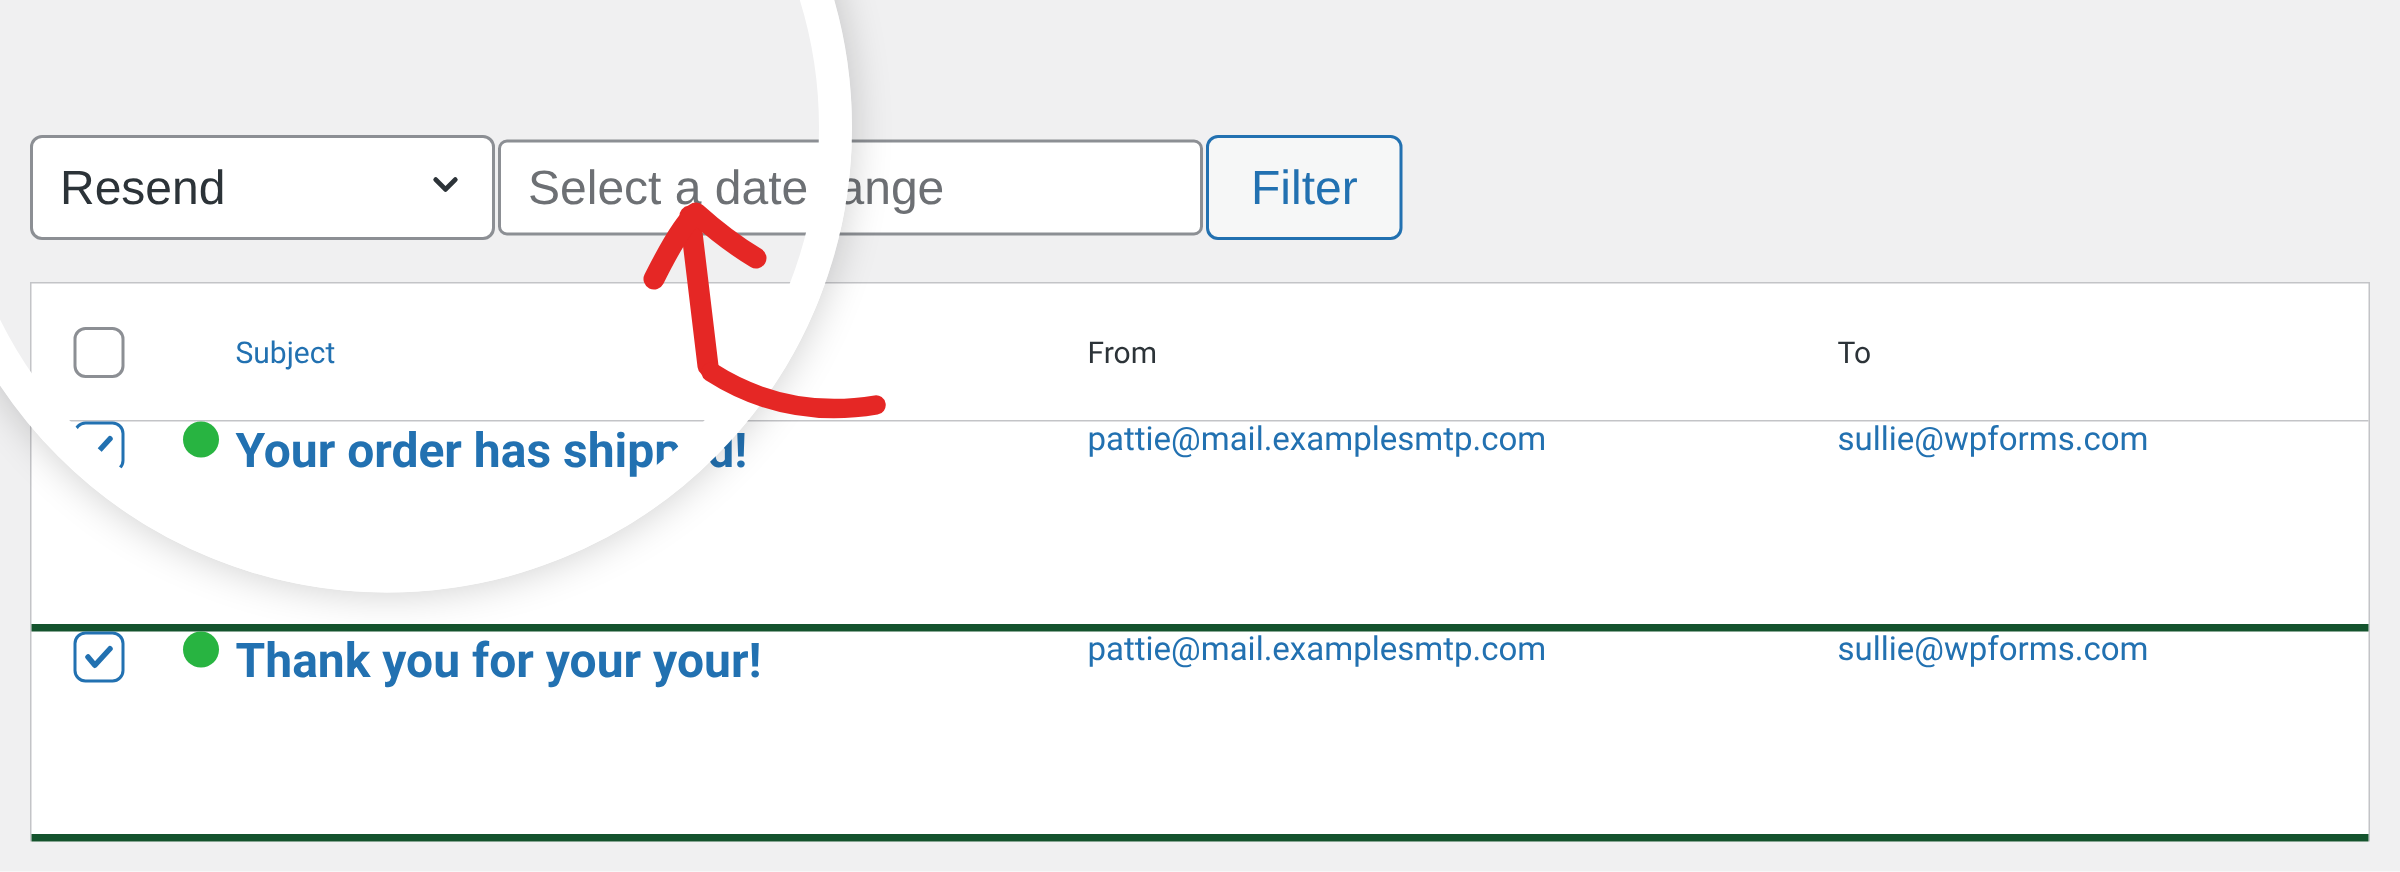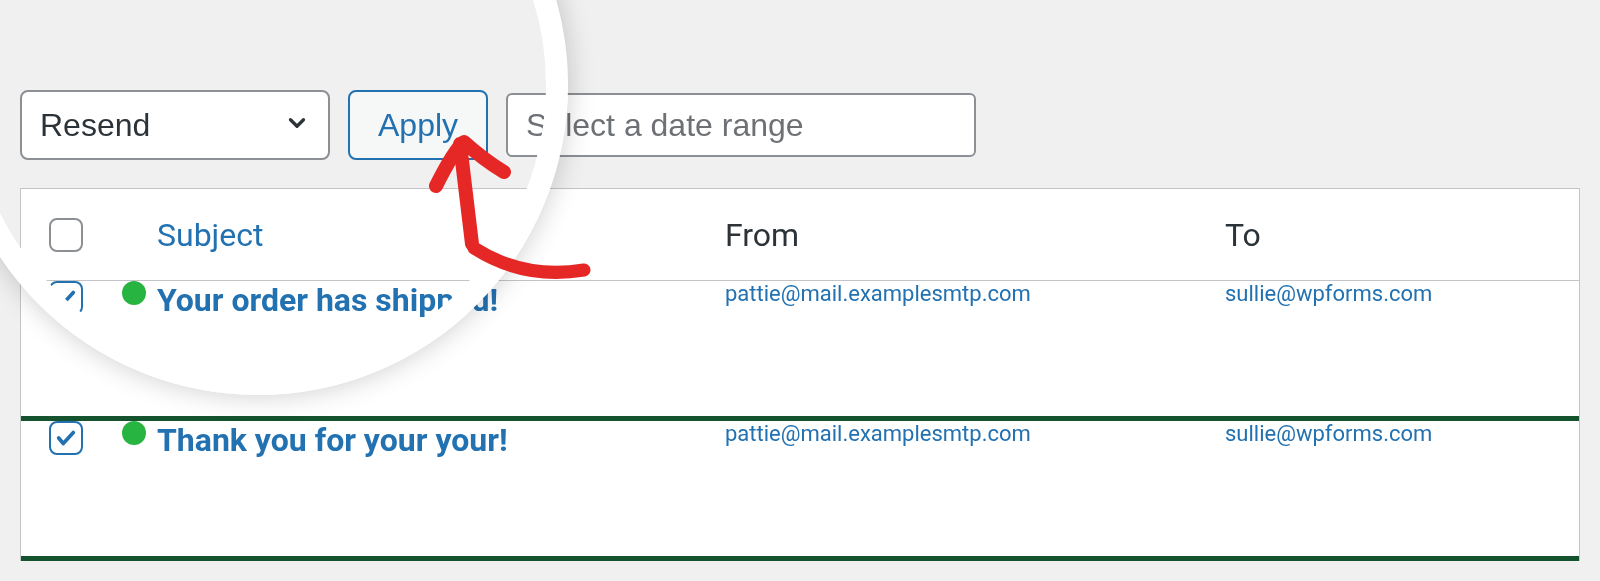--- a/index.html
+++ b/index.html
@@ -7,21 +7,21 @@
   body {
     background: #f0f0f1;
     font-family: -apple-system, BlinkMacSystemFont, "Segoe UI", Roboto, Helvetica, Arial, sans-serif;
     position: relative;
     overflow: hidden;
   }
 
   .toolbar {
     display: flex;
     align-items: center;
-    gap: 18px;
+    gap: 2px;
     padding: 90px 20px 0 20px;
   }
 
   .select-wrap {
     position: relative;
     width: 310px;
     height: 70px;
   }
   .bulk-select {
     width: 100%;
@@ -88,21 +88,21 @@
     border-bottom: 5px solid #14532d;
     height: 140px;
   }
   .col-cb   { width: 90px; display:flex; align-items:center; justify-content:center; }
   .col-dot  { width: 46px; display:flex; align-items:center; justify-content:center; }
   .col-subj { width: 524px; padding-right: 20px; }
   .col-from { width: 500px; padding-right: 20px; margin-left: 44px; }
   .col-to   { flex: 1; padding-right: 20px; }
 
   .th {
-    font-size: 32px;
+    font-size: 20px;
     color: #2c3338;
     font-weight: 400;
   }
   .th-link { color: #2271b1; cursor:pointer; }
 
   .cb {
     width: 34px;
     height: 34px;
     border: 2px solid #8c8f94;
     border-radius: 8px;
@@ -168,24 +168,24 @@
     <select class="bulk-select">
       <option>Resend</option>
     </select>
     <span class="chev">
       <svg width="26" height="26" viewBox="0 0 24 24" fill="none" stroke="#2c3338" stroke-width="3" stroke-linecap="round" stroke-linejoin="round">
           <polyline points="6 9 12 15 18 9"></polyline>
         </svg>
     </span>
   </div>
 
-  <button class="btn">Apply</button>
 
   <input class="date-input" type="text" placeholder="Select a date range" style="">
 
+  <button class="btn">Filter</button>
 
 </div>
 
 <div class="table">
 
   <div class="thead">
     <div class="col-cb">
       <span class="cb">
         
       </span>

